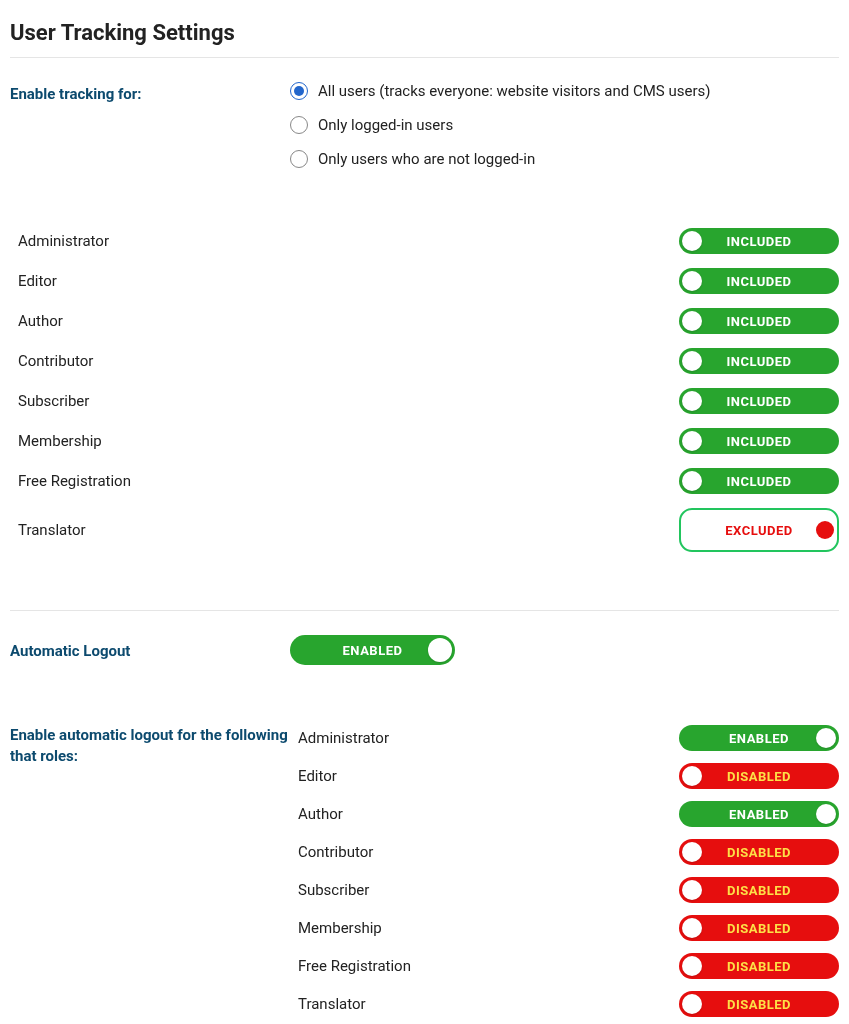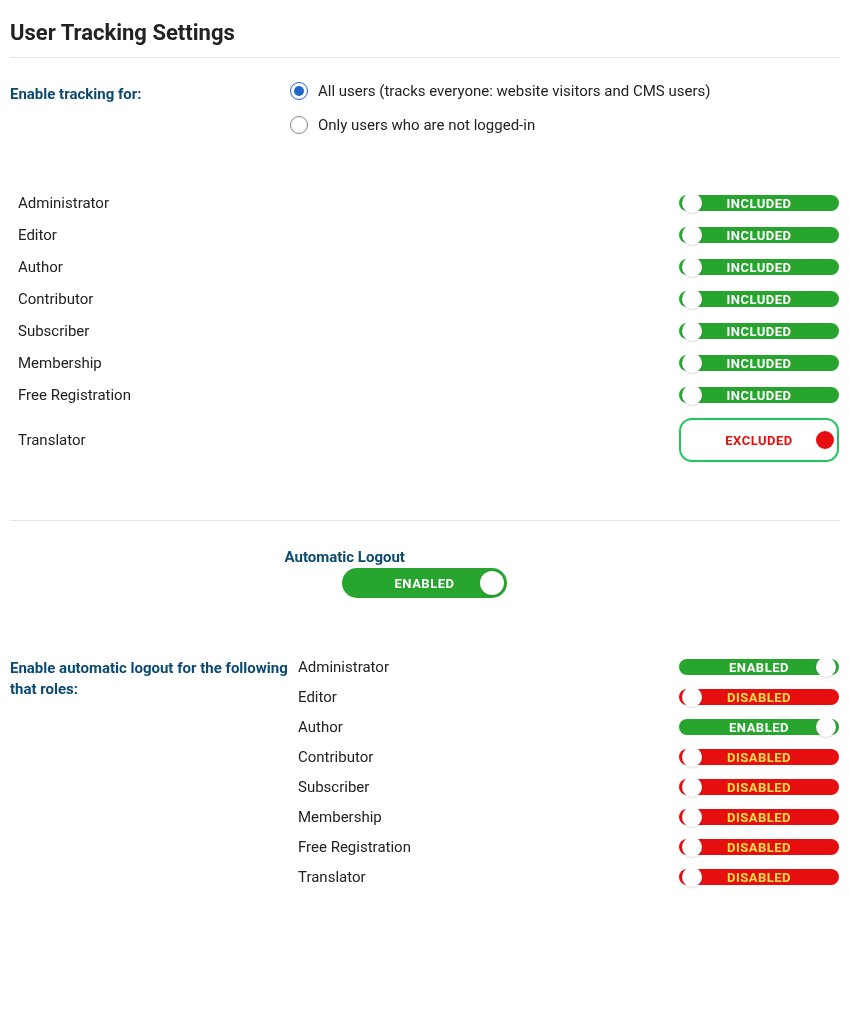--- a/index.html
+++ b/index.html
@@ -49,21 +49,21 @@
     .radio-circle.selected::after {
       content: ""; width: 10px; height: 10px; border-radius: 50%;
       background: #2266cc; position: absolute; top: 50%; left: 50%;
       transform: translate(-50%, -50%);
     }
     .role-list { display: flex; flex-direction: column; gap: 14px; padding-top: 2px; }
     .role-list.tight { gap: 12px; }
     .role-row { display: flex; align-items: center; justify-content: space-between; margin-left: 8px; }
     .role-name { font-size: 15px; color: #222; }
     .toggle {
-      width: 160px; height: 16px; border-radius: 13px; position: relative;
+      width: 160px; height: 26px; border-radius: 13px; position: relative;
       display: flex; align-items: center; cursor: pointer; flex-shrink: 0;
     }
     .toggle .knob {
       width: 20px; height: 20px; border-radius: 50%; background: #fff;
       position: absolute;
       box-shadow: 0 1px 2px rgba(0,0,0,0.15);
     }
     .toggle .text {
       width: 100%; text-align: center; font-size: 13px; font-weight: 700;
       letter-spacing: 0.5px;
@@ -94,20 +94,24 @@
 <div class="row">
   <div class="label-col">Enable tracking for:</div>
   <div class="value-col">
     <div class="radio-group" id="radio-group">
         <div class="radio-option">
           <span class="radio-circle selected"></span>
           <span>All users (tracks everyone: website visitors and CMS users)</span>
         </div>
         <div class="radio-option">
           <span class="radio-circle"></span>
+          <span>Only logged-in users</span>
+        </div>
+        <div class="radio-option">
+          <span class="radio-circle"></span>
           <span>Only users who are not logged-in</span>
         </div>
       </div>
   </div>
 </div>
 
 <div class="section-gap"></div>
 
 <div class="row">
   <div class="value-col">
@@ -168,21 +172,21 @@
             <span class="knob"></span>
           </div>
         </div>
       </div>
   </div>
 </div>
 
 <div class="section-gap"></div>
 <hr class="divider" style="margin-top:0;">
 
-<div class="row" style="align-items:center;flex-direction:column;">
+<div class="row" style="align-items:center;">
   <div class="label-col">Automatic Logout</div>
   <div class="value-col">
     <div class="toggle master green-enabled-knobright">
       <span class="text">ENABLED</span>
       <span class="knob"></span>
     </div>
   </div>
 </div>
 
 <div class="section-gap"></div>

